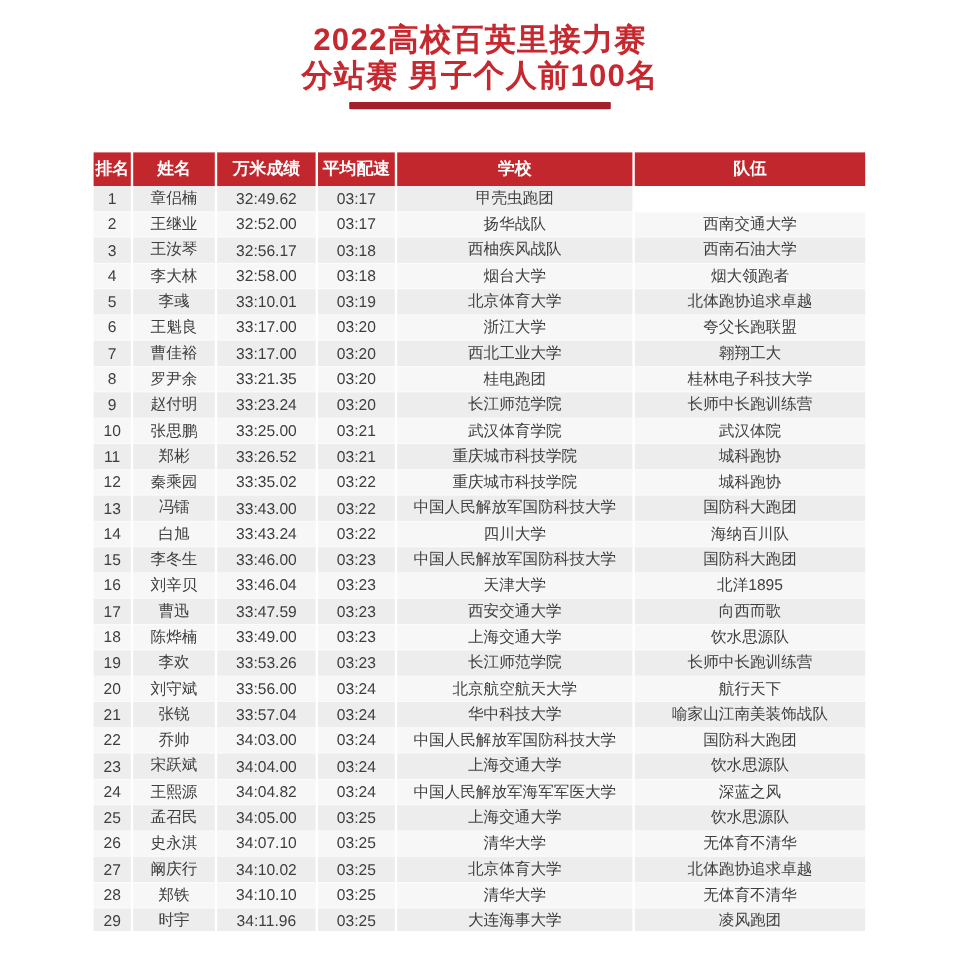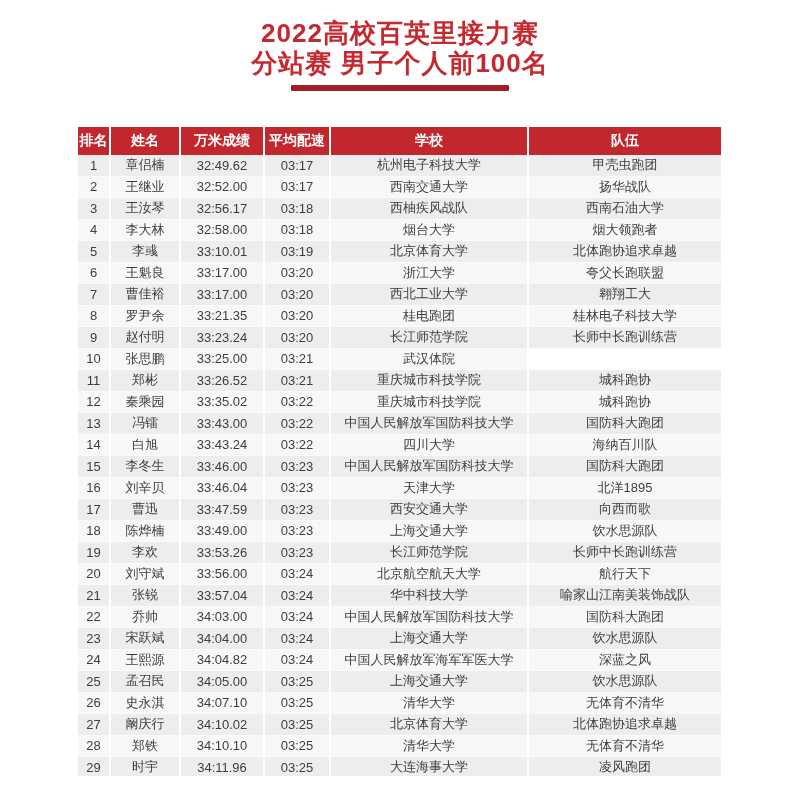--- a/index.html
+++ b/index.html
@@ -102,30 +102,29 @@
       <div class="tcell">平均配速</div>
       <div class="tcell">学校</div>
       <div class="tcell">队伍</div>
     </div>
     <div class="tbody">
         <div class="trow odd">
           <div class="tcell">1</div>
           <div class="tcell">章侣楠</div>
           <div class="tcell">32:49.62</div>
           <div class="tcell">03:17</div>
-          <div class="tcell">杭州电子科技大学</div>
           <div class="tcell">甲壳虫跑团</div>
         </div>
         <div class="trow even">
           <div class="tcell">2</div>
           <div class="tcell">王继业</div>
           <div class="tcell">32:52.00</div>
           <div class="tcell">03:17</div>
+          <div class="tcell">扬华战队</div>
           <div class="tcell">西南交通大学</div>
-          <div class="tcell">扬华战队</div>
         </div>
         <div class="trow odd">
           <div class="tcell">3</div>
           <div class="tcell">王汝琴</div>
           <div class="tcell">32:56.17</div>
           <div class="tcell">03:18</div>
           <div class="tcell">西柚疾风战队</div>
           <div class="tcell">西南石油大学</div>
         </div>
         <div class="trow even">
@@ -174,20 +173,21 @@
           <div class="tcell">33:23.24</div>
           <div class="tcell">03:20</div>
           <div class="tcell">长江师范学院</div>
           <div class="tcell">长师中长跑训练营</div>
         </div>
         <div class="trow even">
           <div class="tcell">10</div>
           <div class="tcell">张思鹏</div>
           <div class="tcell">33:25.00</div>
           <div class="tcell">03:21</div>
+          <div class="tcell">武汉体育学院</div>
           <div class="tcell">武汉体院</div>
         </div>
         <div class="trow odd">
           <div class="tcell">11</div>
           <div class="tcell">郑彬</div>
           <div class="tcell">33:26.52</div>
           <div class="tcell">03:21</div>
           <div class="tcell">重庆城市科技学院</div>
           <div class="tcell">城科跑协</div>
         </div>

